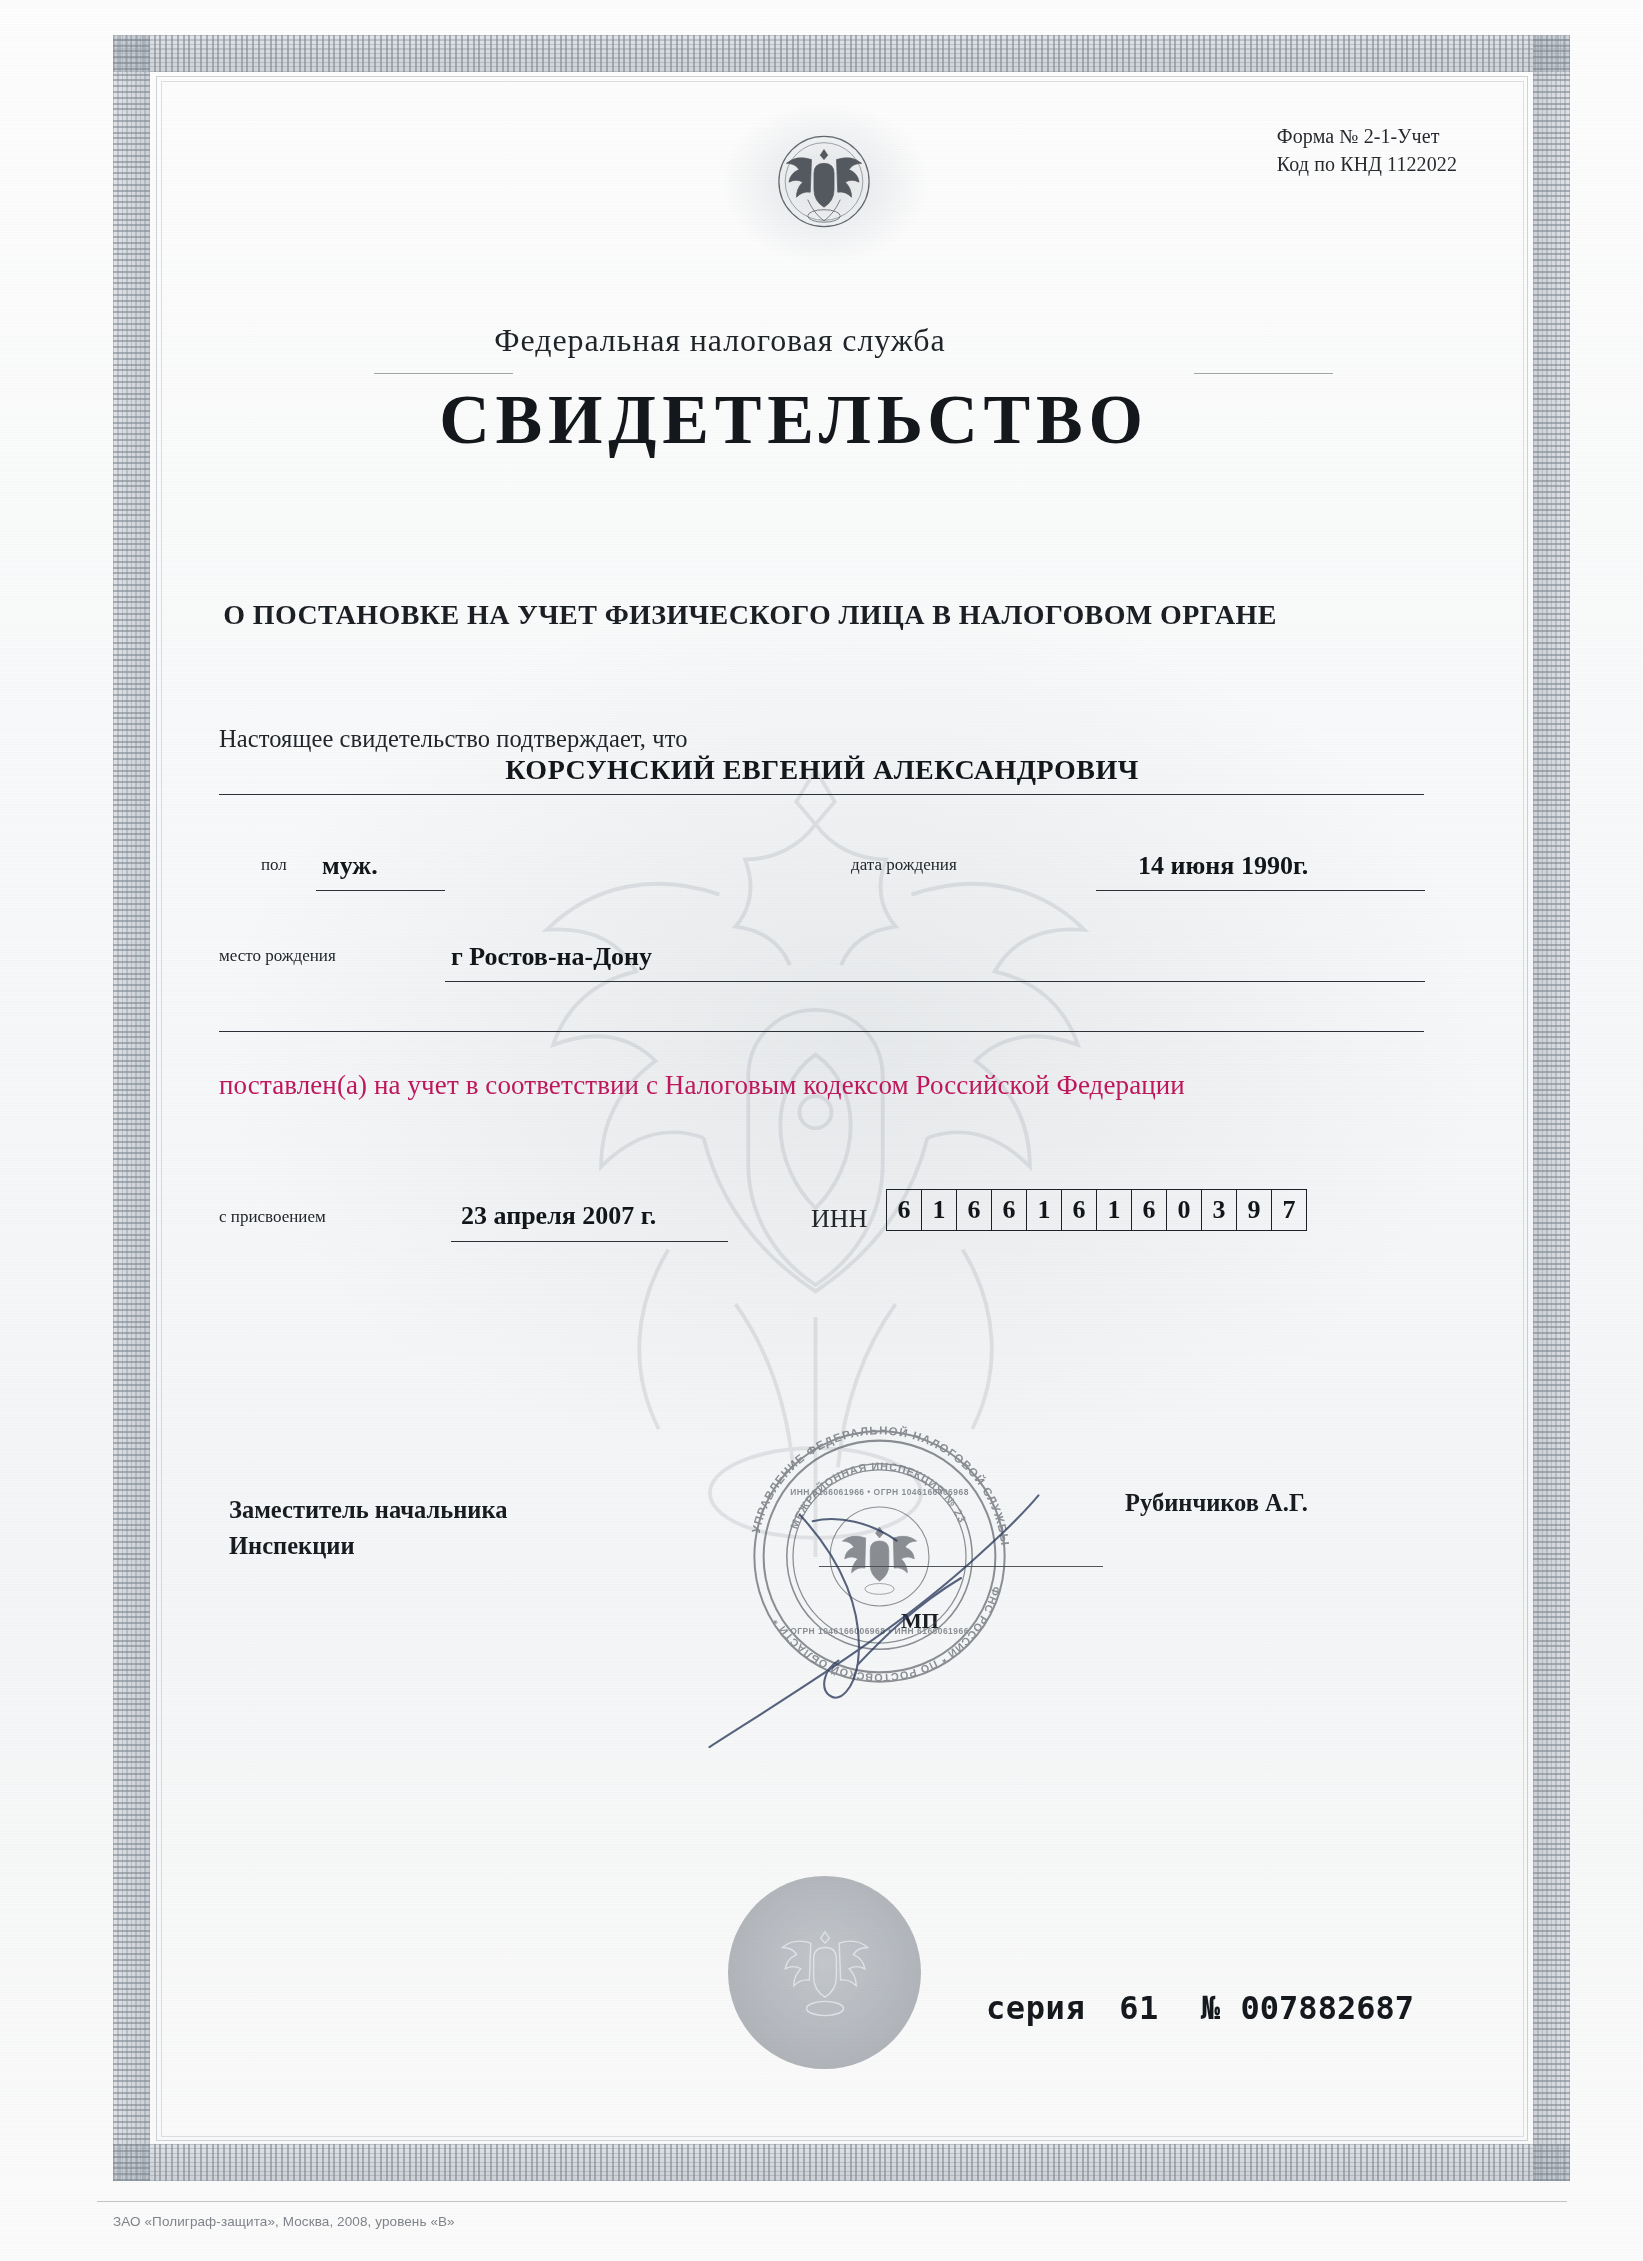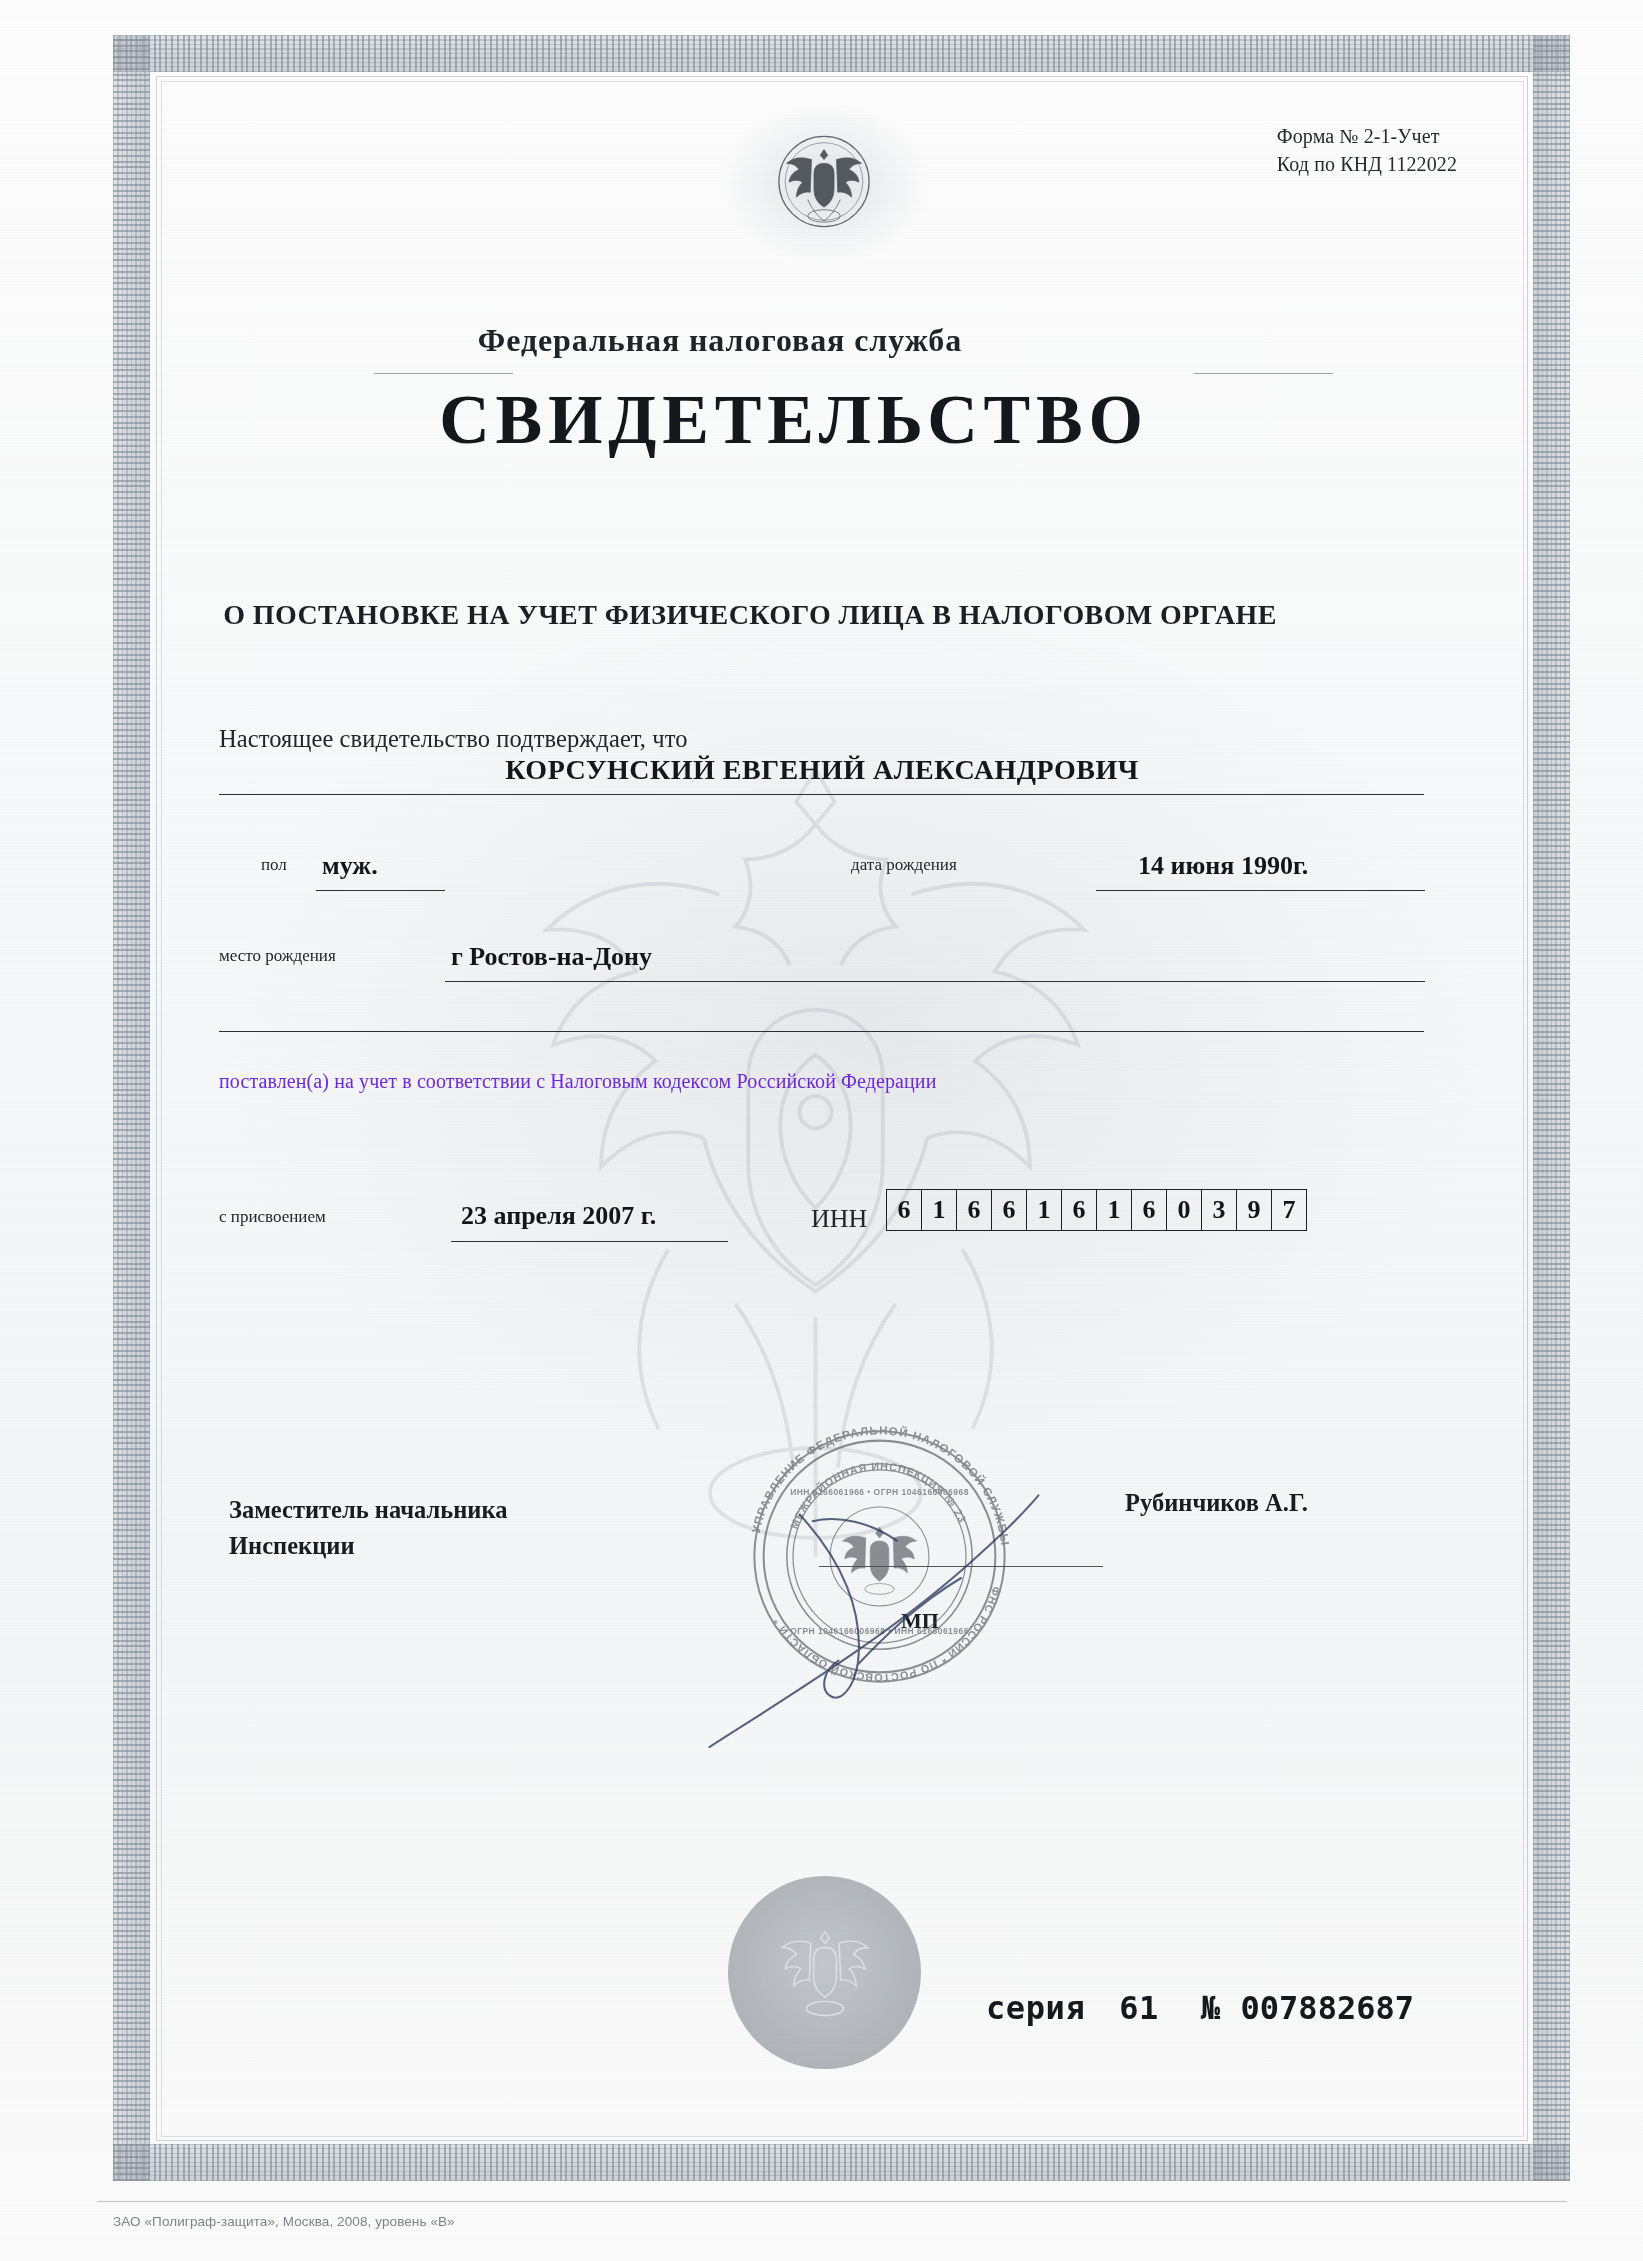--- a/index.html
+++ b/index.html
@@ -131,21 +131,21 @@
     background: radial-gradient(ellipse at 50% 50%, rgba(160,168,178,0.30), rgba(255,255,255,0) 72%);
     border-radius: 50%;
   }
 
   .fns-title {
     position: absolute;
     left: 0; top: 322px;
     width: 1440px;
     text-align: center;
     font-size: 32px;
-    font-weight: bold;
+    font-weight: normal;
     letter-spacing: 0.9px;
     color: #1f2429;
   }
   .fns-rule-l, .fns-rule-r {
     position: absolute;
     top: 373px;
     height: 1.3px;
     background: rgba(90,96,104,0.55);
   }
   .fns-rule-l { left: 374px; width: 139px; }
@@ -205,23 +205,23 @@
   .val {
     position: absolute;
     font-size: 26px;
     font-weight: bold;
     color: #12161a;
   }
 
   .para {
     position: absolute;
     left: 219px; top: 1070px;
-    font-size: 20px;
+    font-size: 27px;
     letter-spacing: 0.1px;
-    color: #6d28d9;
+    color: #be185d;
   }
 
   
   .inn-wrap {
     position: absolute;
     left: 886px; top: 1189px;
     display: flex;
     border: 1.9px solid #1d2127;
   }
   .inn-cell {

